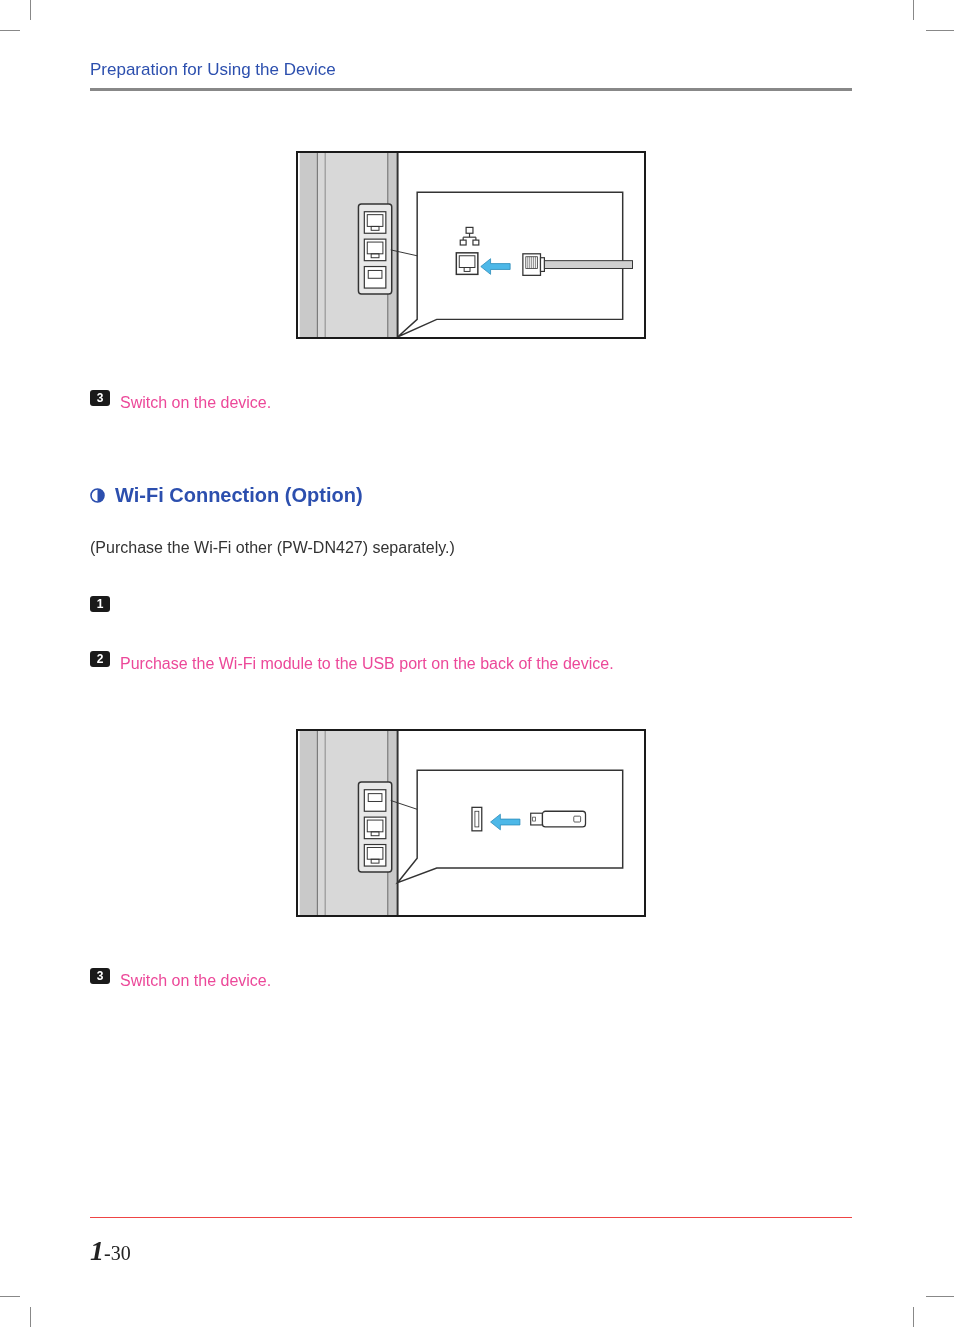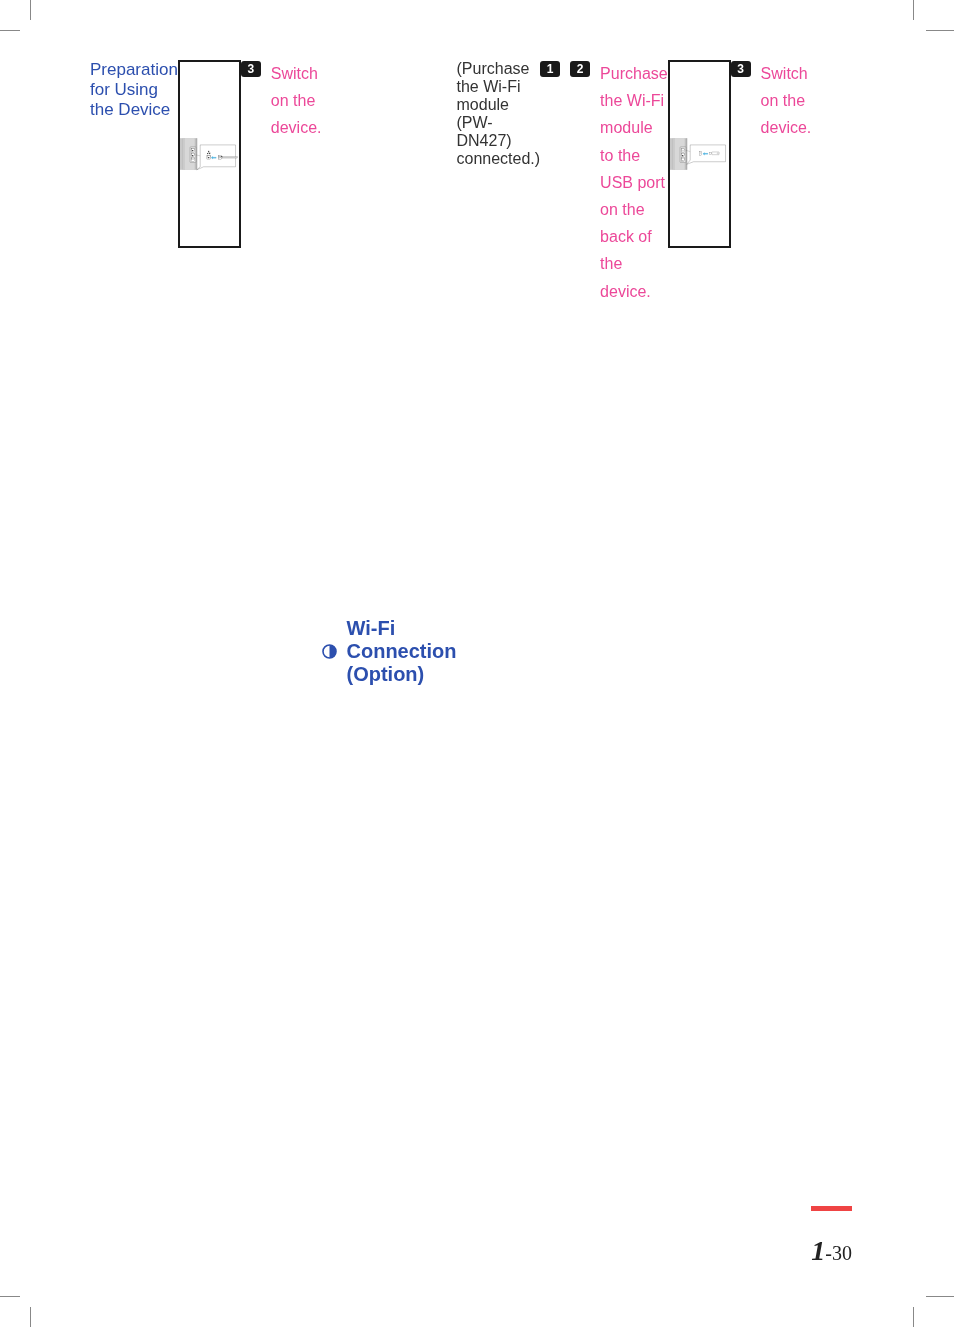--- a/index.html
+++ b/index.html
@@ -23,21 +23,21 @@
     .crop-top-right-v { top: 0; right: 40px; width: 1px; height: 20px; }
     .crop-top-right-h { top: 30px; right: 0; width: 28px; height: 1px; }
     .crop-bottom-left-v { bottom: 0; left: 30px; width: 1px; height: 20px; }
     .crop-bottom-left-h { bottom: 30px; left: 0; width: 20px; height: 1px; }
     .crop-bottom-right-v { bottom: 0; right: 40px; width: 1px; height: 20px; }
     .crop-bottom-right-h { bottom: 30px; right: 0; width: 28px; height: 1px; }
     .page {
       padding: 60px 102px 60px 90px;
       height: 100%;
       display: flex;
-      flex-direction: row;
+      flex-direction: column;
     }
     .header-title {
       color: #2c4fae;
       font-size: 17px;
       font-weight: normal;
       margin-bottom: 8px;
     }
     .header-rule {
       border: none;
       border-top: 3px solid #888;
@@ -79,21 +79,21 @@
     .step-sub {
       color: #333;
       font-size: 16px;
       line-height: 1.7;
       margin-left: 30px;
     }
     .step-block-1 { margin-bottom: 68px; }
     .section-head {
       display: flex;
       align-items: center;
-      margin-bottom: 24px;
+      margin-bottom: 32px;
       margin-left: 0;
     }
     .bullet-disc {
       width: 15px;
       height: 15px;
       flex-shrink: 0;
       margin-right: 10px;
     }
     .section-title {
       color: #2c4fae;
@@ -103,22 +103,22 @@
     .paren-note {
       color: #333;
       font-size: 16px;
       margin-bottom: 38px;
     }
     .step-block-a { margin-bottom: 38px; }
     .step-block-b { margin-bottom: 44px; }
     .step-block-c { }
     .footer {
       margin-top: auto;
-      border-top: 5px solid #ef4444;
-      padding-top: 24px;
+      border-top: 1px solid #ef4444;
+      padding-top: 17px;
     }
     .page-num {
       font-family: "Times New Roman", Times, serif;
       font-size: 20px;
       color: #222;
     }
     .page-num-big {
       font-weight: bold;
       font-style: italic;
       font-size: 28px;
@@ -201,21 +201,21 @@
   </div>
 
   <div class="section-head">
     <svg class="bullet-disc" viewBox="0 0 15 15">
       <circle cx="7.5" cy="7.5" r="6.5" fill="none" stroke="#2c4fae" stroke-width="1.6"></circle>
       <path d="M 7.5 1 A 6.5 6.5 0 0 1 7.5 14 Z" fill="#2c4fae"></path>
     </svg>
     <span class="section-title">Wi-Fi Connection (Option)</span>
   </div>
 
-  <div class="paren-note">(Purchase the Wi-Fi module (PW-DN427) connected.)</div>
+  <div class="paren-note">(Purchase the Wi-Fi other (PW-DN427) separately.)</div>
 
   <div class="step-line step-block-a">
     <span class="step-badge">1</span>
   </div>
 
   <div class="step-block-b">
     <div class="step-line">
       <span class="step-badge">2</span>
       <span class="step-text">Purchase the Wi-Fi module to the USB port on the back of the device.</span>
     </div>

